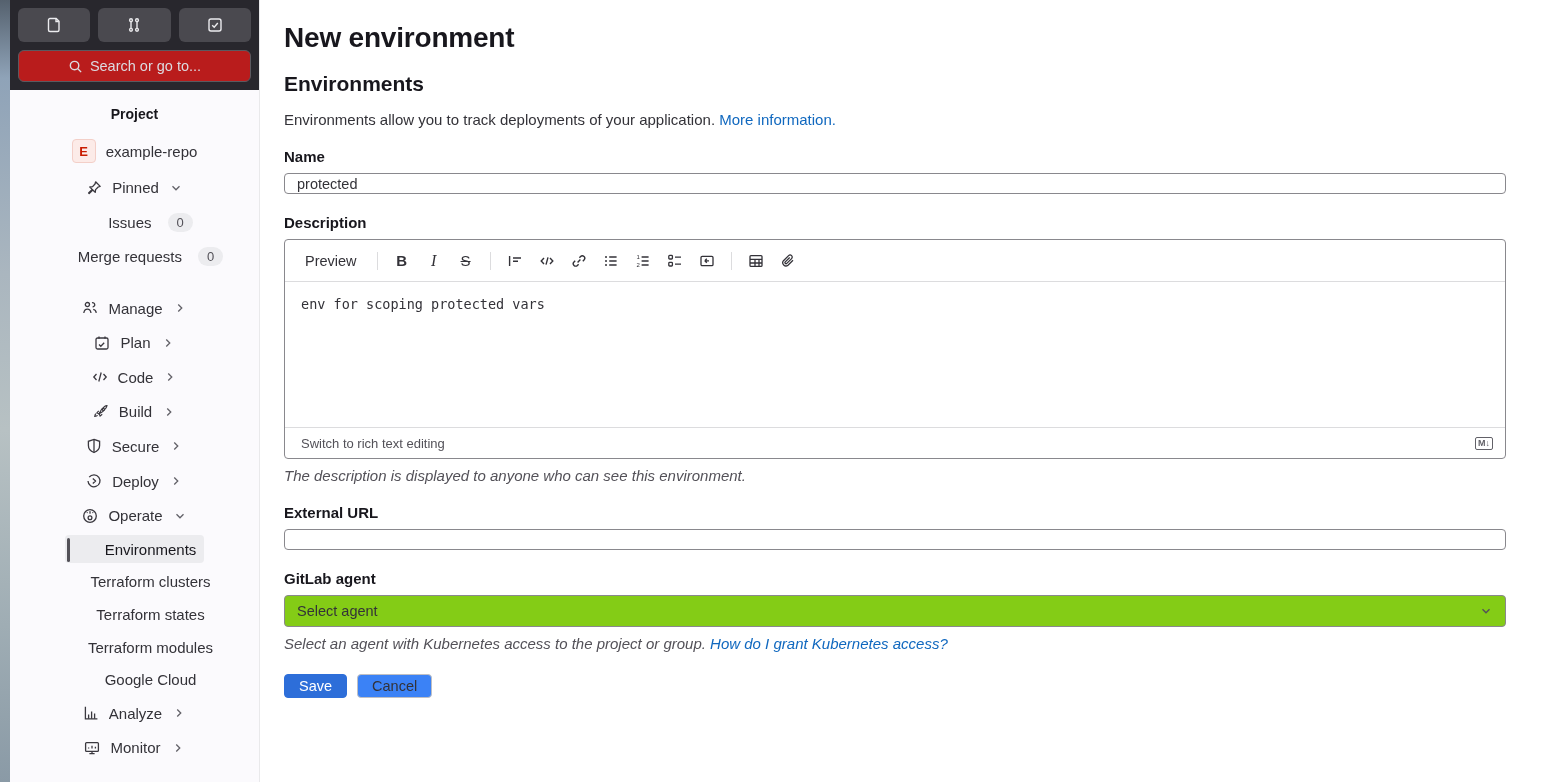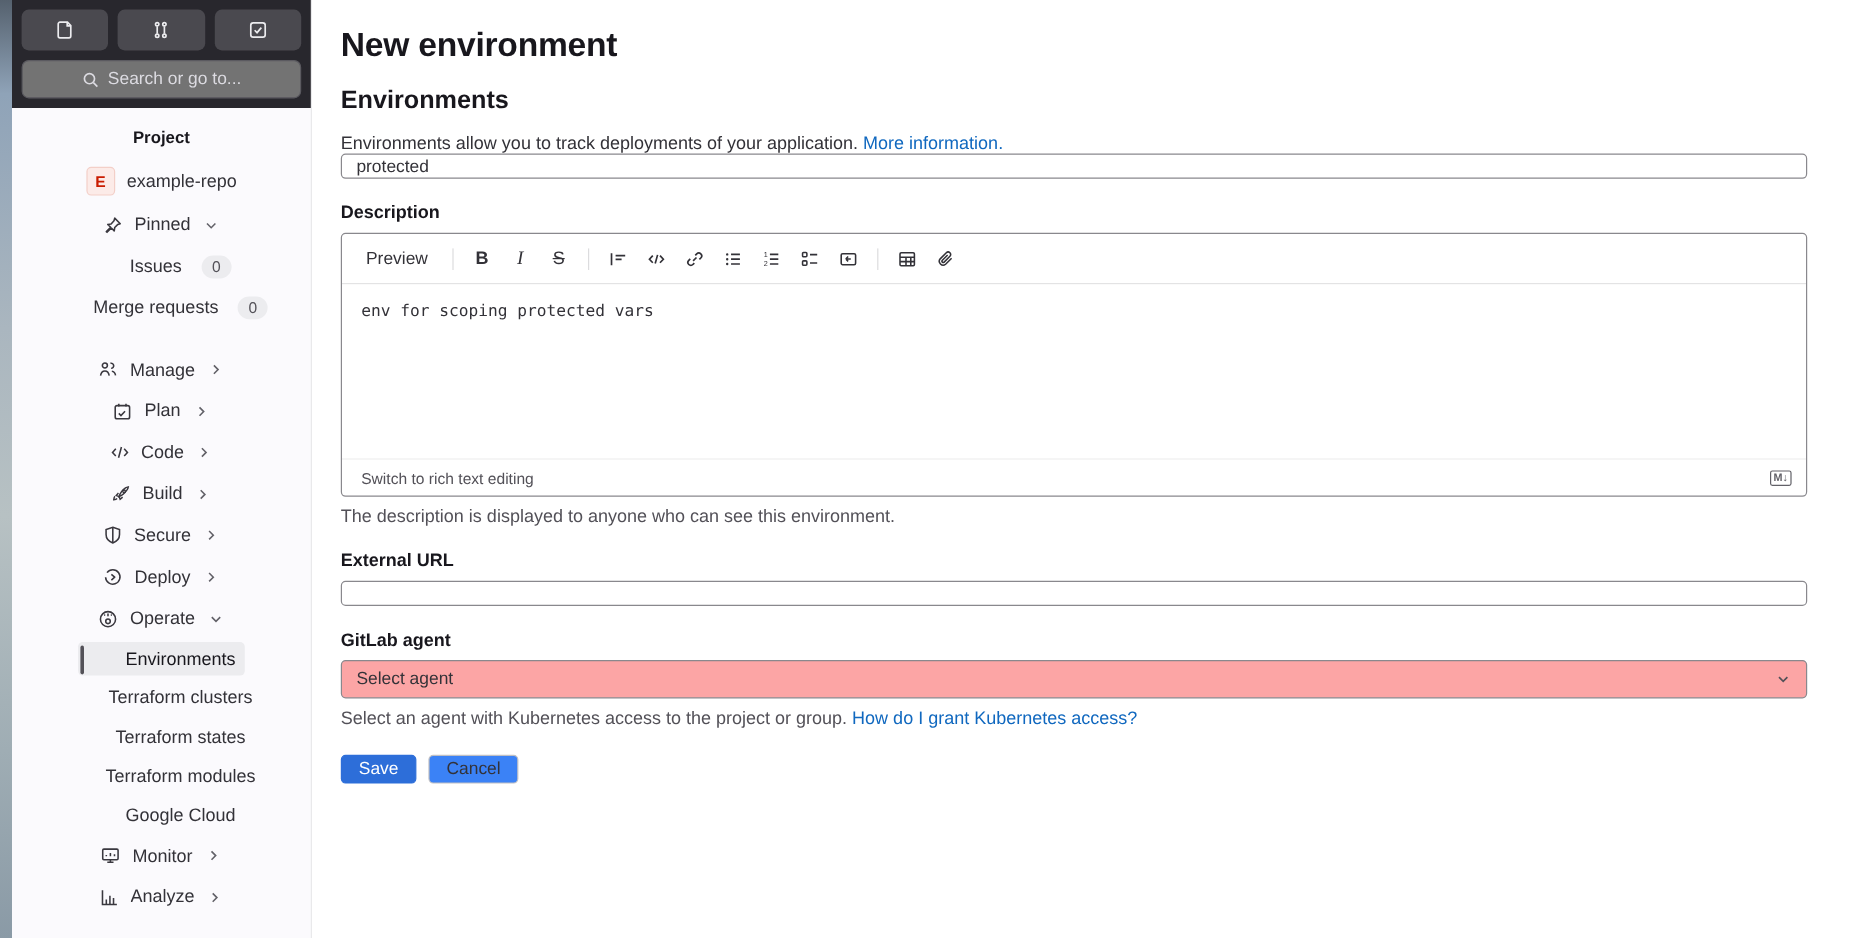--- a/index.html
+++ b/index.html
@@ -21,21 +21,21 @@
     display:flex; flex-direction:column;
   }
   .sb-header{ background:#28272d; padding:8px; flex:0 0 auto; }
   .sb-shortcuts{ display:flex; gap:8px; }
   .sb-shortcut{
     flex:1; height:34px; background:#4a494f; border:none; border-radius:6px;
     display:flex; align-items:center; justify-content:center; color:#ececef; cursor:pointer;
   }
   .sb-search{
     margin-top:8px; height:32px; width:100%;
-    background:#737373; border:1px solid #5b5a60; border-radius:6px;
+    background:#b91c1c; border:1px solid #5b5a60; border-radius:6px;
     color:#dcdbe1; font-size:14.5px;
     display:flex; align-items:center; justify-content:center; gap:7px; cursor:pointer;
   }
   .sb-body{ padding:8px 11px 0; flex:1; display:flex; flex-direction:column; overflow:hidden;align-items:center; }
   .sb-section-label{ font-weight:700; font-size:14px; color:#18171d; padding:8px 16px 10px; }
   .sb-row{
     display:flex; align-items:center; gap:10px;
     height:32px; margin:2px 8px; padding:0 8px; border-radius:4px;
     color:#333238; font-size:15px; cursor:pointer; position:relative;
   }
@@ -95,26 +95,26 @@
   }
   .ed-footer{
     height:31px; border-top:1px solid #dcdcde; display:flex; align-items:center;
     justify-content:space-between; padding:0 12px 0 16px; border-radius:0 0 4px 4px;
   }
   .switch-link{ font-size:13px; color:#535158; background:none; border:none; cursor:pointer; }
   .md-icon{
     font-size:9px; font-weight:700; color:#626168; border:1.5px solid #626168;
     border-radius:2px; padding:0 2px; line-height:11px; letter-spacing:0;
   }
-  .help-text{ margin-top:8px; font-size:15px; color:#535158; }
+  .help-text{ margin-top:8px; font-size:15px; color:#535158;font-style:italic; }
   
   .select-box{
     width:100%; height:32px; border:1px solid #89888d; border-radius:4px;
     display:flex; align-items:center; justify-content:space-between;
-    padding:0 12px; font-size:14.5px; color:#333238; background:#fca5a5; cursor:pointer;
+    padding:0 12px; font-size:14.5px; color:#333238; background:#84cc16; cursor:pointer;
   }
   .select-box .chev{ color:#535158; display:flex; }
   
   .btn-row{ margin-top:22px; display:flex; gap:10px; }
   .btn{
     height:24px; padding:0 14px; border-radius:4px; font-size:14.5px;
     display:flex; align-items:center; cursor:pointer;
     font-family:"Liberation Sans","DejaVu Sans",sans-serif;
   }
   .btn-primary{ background:#2d6ed9; border:1px solid #2d6ed9; color:#fff; font-weight:400; }
@@ -322,60 +322,61 @@
     <div class="sb-row child">
       <span class="lbl">Terraform modules</span>
     </div>
     <div class="sb-row child">
       <span class="lbl">Google Cloud</span>
     </div>
 
     <div class="sb-row">
       <span class="icon">
         <svg width="16" height="16" viewBox="0 0 16 16" fill="none" stroke="currentColor" stroke-width="1.3">
+          <path d="M2.4 1.8v12h12"></path>
+          <path d="M5.6 13.8V9.6M8.6 13.8V6.4M11.6 13.8V8.4"></path>
+        </svg>
+      </span>
+      <span class="lbl">Analyze</span>
+      <span class="chev">
+        <svg width="14" height="14" viewBox="0 0 16 16" fill="none" stroke="currentColor" stroke-width="1.5">
+            <path d="M6 4l4 4-4 4"></path>
+          </svg>
+      </span>
+    </div>
+
+    <div class="sb-row">
+      <span class="icon">
+        <svg width="16" height="16" viewBox="0 0 16 16" fill="none" stroke="currentColor" stroke-width="1.3">
           <rect x="1.6" y="2.6" width="12.8" height="8.8" rx="1"></rect>
           <path d="M8 11.4v2M5.4 13.6h5.2M4.6 8.6V7.4M8 8.6V5.8M11.4 8.6V6.8"></path>
         </svg>
       </span>
       <span class="lbl">Monitor</span>
-      <span class="chev">
-        <svg width="14" height="14" viewBox="0 0 16 16" fill="none" stroke="currentColor" stroke-width="1.5">
-            <path d="M6 4l4 4-4 4"></path>
-          </svg>
-      </span>
-    </div>
-
-    <div class="sb-row">
-      <span class="icon">
-        <svg width="16" height="16" viewBox="0 0 16 16" fill="none" stroke="currentColor" stroke-width="1.3">
-          <path d="M2.4 1.8v12h12"></path>
-          <path d="M5.6 13.8V9.6M8.6 13.8V6.4M11.6 13.8V8.4"></path>
-        </svg>
-      </span>
-      <span class="lbl">Analyze</span>
       <span class="chev">
         <svg width="14" height="14" viewBox="0 0 16 16" fill="none" stroke="currentColor" stroke-width="1.5">
             <path d="M6 4l4 4-4 4"></path>
           </svg>
       </span>
     </div>
 
     <div class="sb-divider"></div>
   </div>
 </nav>
 
 <main class="main">
   <div class="content">
     <h1 class="page-title">New environment</h1>
     <h2 class="section-title">Environments</h2>
     <p class="intro">
       <span>Environments allow you to track deployments of your application.</span>
       <a class="link">More information.</a>
     </p>
 
+    <label class="fld-label">Name</label>
     <input class="text-input" type="text" value="protected" style="">
 
     <label class="fld-label">Description</label>
     <div class="editor">
       <div class="ed-toolbar">
         <button class="ed-tab">Preview</button>
         <span class="tb-sep"></span>
         <button class="tb-btn">
             <span class="tb-b">B</span>
           </button>

